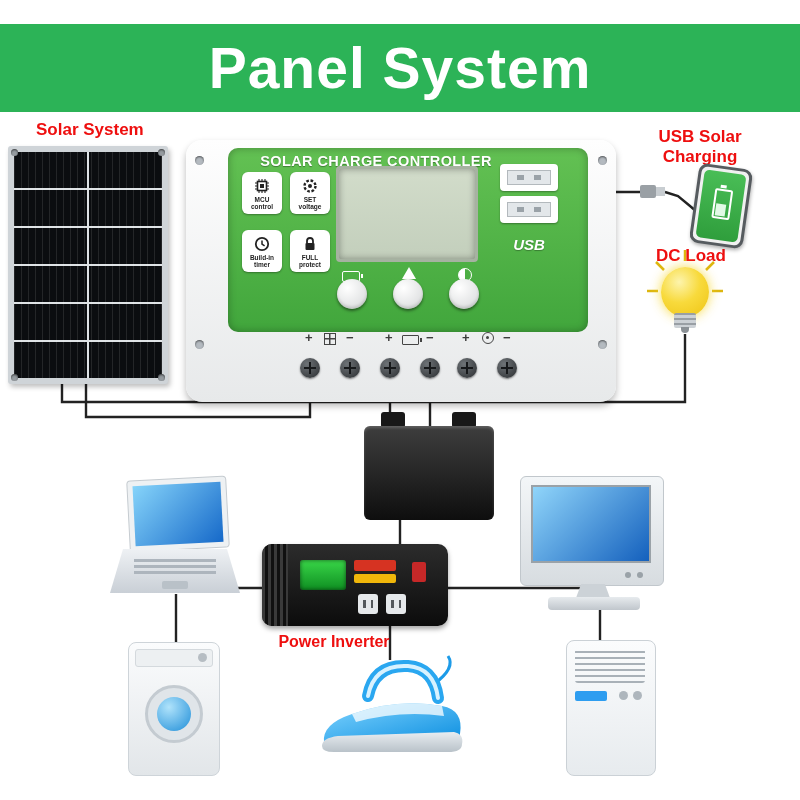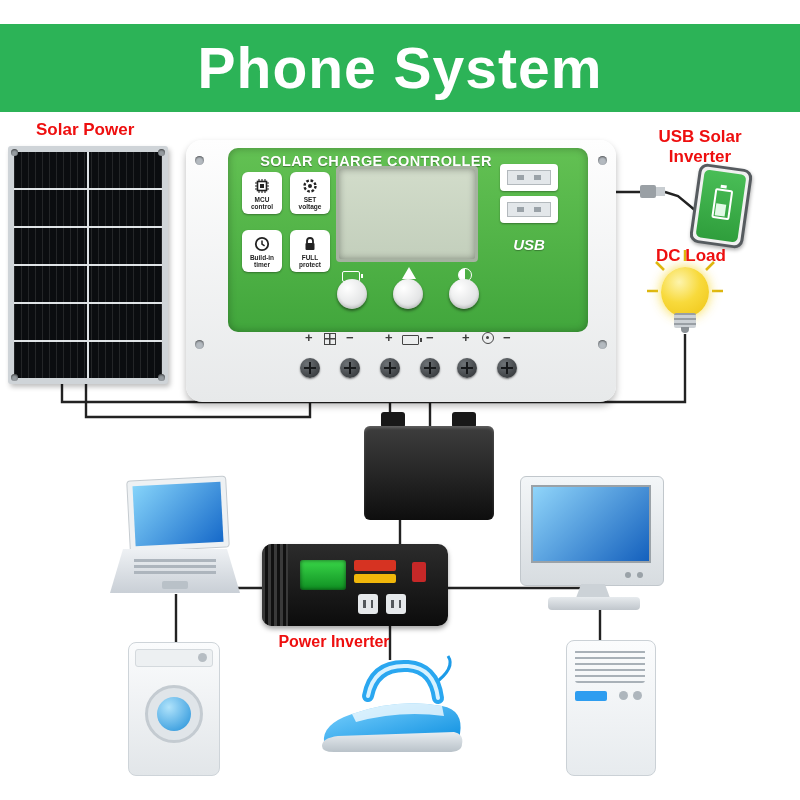--- a/index.html
+++ b/index.html
@@ -197,27 +197,27 @@
     <g stroke="#ddb60f" stroke-width="2.5">
       <line x1="685" y1="250" x2="685" y2="261"></line>
       <line x1="656" y1="262" x2="664" y2="270"></line>
       <line x1="714" y1="262" x2="706" y2="270"></line>
       <line x1="647" y1="291" x2="658" y2="291"></line>
       <line x1="723" y1="291" x2="712" y2="291"></line>
     </g>
   </svg>
 
   <div class="banner">
-    <span class="banner-title">Phone System</span>
-  </div>
-
-  <div class="red-label" style="left:36px; top:120px;">Solar Power</div>
+    <span class="banner-title">Panel System</span>
+  </div>
+
+  <div class="red-label" style="left:36px; top:120px;">Solar System</div>
   <div class="red-label" style="left:648px; top:127px; width:104px; text-align:center;">
     <span>USB Solar</span><br>
-    <span>Inverter</span>
+    <span>Charging</span>
   </div>
   <div class="red-label" style="left:656px; top:246px;">DC Load</div>
   <div class="red-label" style="left:234px; top:632px; width:200px; text-align:center; font-size:16px;">Power Inverter</div>
 
   <div id="solar-panel">
     <div id="solar-cells"></div>
     <div class="hole" style="left:3px; top:3px;"></div>
     <div class="hole" style="right:3px; top:3px;"></div>
     <div class="hole" style="left:3px; bottom:3px;"></div>
     <div class="hole" style="right:3px; bottom:3px;"></div>

